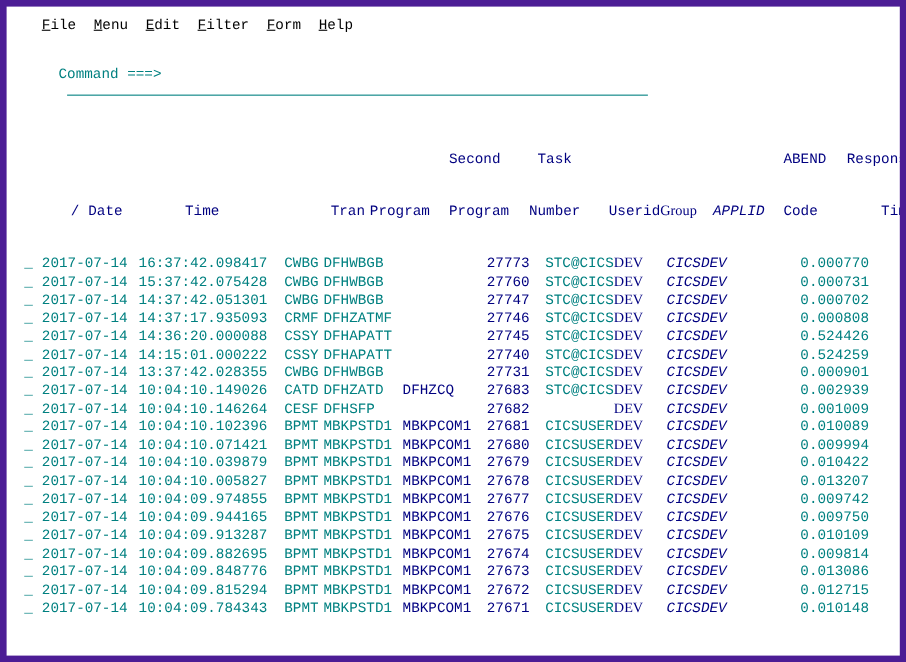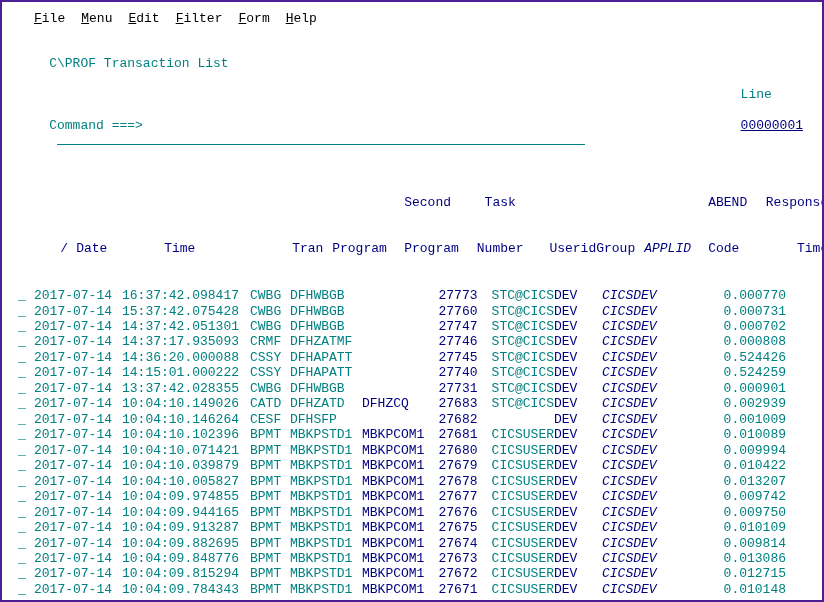--- a/index.html
+++ b/index.html
@@ -6,21 +6,21 @@
   body {
     margin: 0;
     padding: 0;
     background: #fff;
     font-family: "Courier New", monospace;
     font-size: 13px;
     line-height: 1.19;
     color: #000;
   }
   .frame {
-    border: 2px solid #4c1d95;
+    border: 6px solid #4c1d95;
     width: 824px;
     height: 602px;
     padding: 6px 0 4px 0;
     overflow: hidden;
   }
   .row { white-space: pre; padding-left: 4px; }
   .menu-row { padding: 3px 0 4px 32px; border-bottom: 0; }
   .menu-item {
     display: inline-block;
     margin-right: 16px;
@@ -35,50 +35,42 @@
   .underline-fill {
     display: inline-block;
     border-bottom: 1px solid #008080;
     height: 12px;
     vertical-align: baseline;
   }
   .data-area { padding-top: 2px; }
   .col-slash { display:inline-block; width: 16px; }
   .col-date  { display:inline-block; width: 88px; }
   .col-time  { display:inline-block; width: 128px; }
-  .col-tran  { display:inline-block; width: 40px; }
+  .col-tran  { display:inline-block; width: 40px; text-align: center; }
   .col-prog  { display:inline-block; width: 72px; }
   .col-sprog { display:inline-block; width: 72px; }
   .col-task  { display:inline-block; width: 48px; text-align: center; padding-right:0;}
   .col-user  { display:inline-block; width: 72px; padding-left:8px;text-align:right;}
-  .col-group { display:inline-block; width: 48px; }
+  .col-group { display:inline-block; width: 48px; font-family: Liberation Serif, serif; }
   .col-appl  { display:inline-block; width: 64px; font-style: italic; }
   .col-abend { display:inline-block; width: 48px; }
   .col-resp  { display:inline-block; width: 72px; text-align: right; }
   .gutter    { display:inline-block; width: 12px; }
   .rowmark   { color:#008080; display:inline-block; width:16px; }
   .hdr-row1, .hdr-row2 { padding-left:15px; }
 </style>
 </head>
 <body>
 
 <div class="frame">
 
   <div class="menu-row" id="menu-bar"><span class="menu-item"><span class="ul">F</span>ile</span><span class="menu-item"><span class="ul">M</span>enu</span><span class="menu-item"><span class="ul">E</span>dit</span><span class="menu-item"><span class="ul">F</span>ilter</span><span class="menu-item"><span class="ul">F</span>orm</span><span class="menu-item"><span class="ul">H</span>elp</span></div>
 
   <div style="height:10px"></div>
 
-  <div class="row title-row">
-    <span class="teal">C\PROF Transaction List</span>
-    <span class="status">
-      <span class="teal">Line</span>
-      <span> </span>
-      <span class="navy ul">00000001</span>
-    </span>
-  </div>
 
   <div class="row cmd-row">
     <span class="teal">Command ===&gt;</span>
     <span> </span><span class="underline-fill" style="width:528px"></span>
   </div>
 
   <div style="height:14px"></div>
 
   <div class="row hdr-row1 navy">
     <span class="gutter"></span><span class="col-slash"></span><span class="col-date"></span><span class="col-time"></span><span class="col-tran"></span><span class="col-prog"></span><span class="col-sprog">Second</span><span class="col-task" style="text-align:center">Task</span><span class="col-user"></span><span class="col-group"></span><span class="col-appl"></span><span class="col-abend">ABEND</span><span class="col-resp">Response</span>

